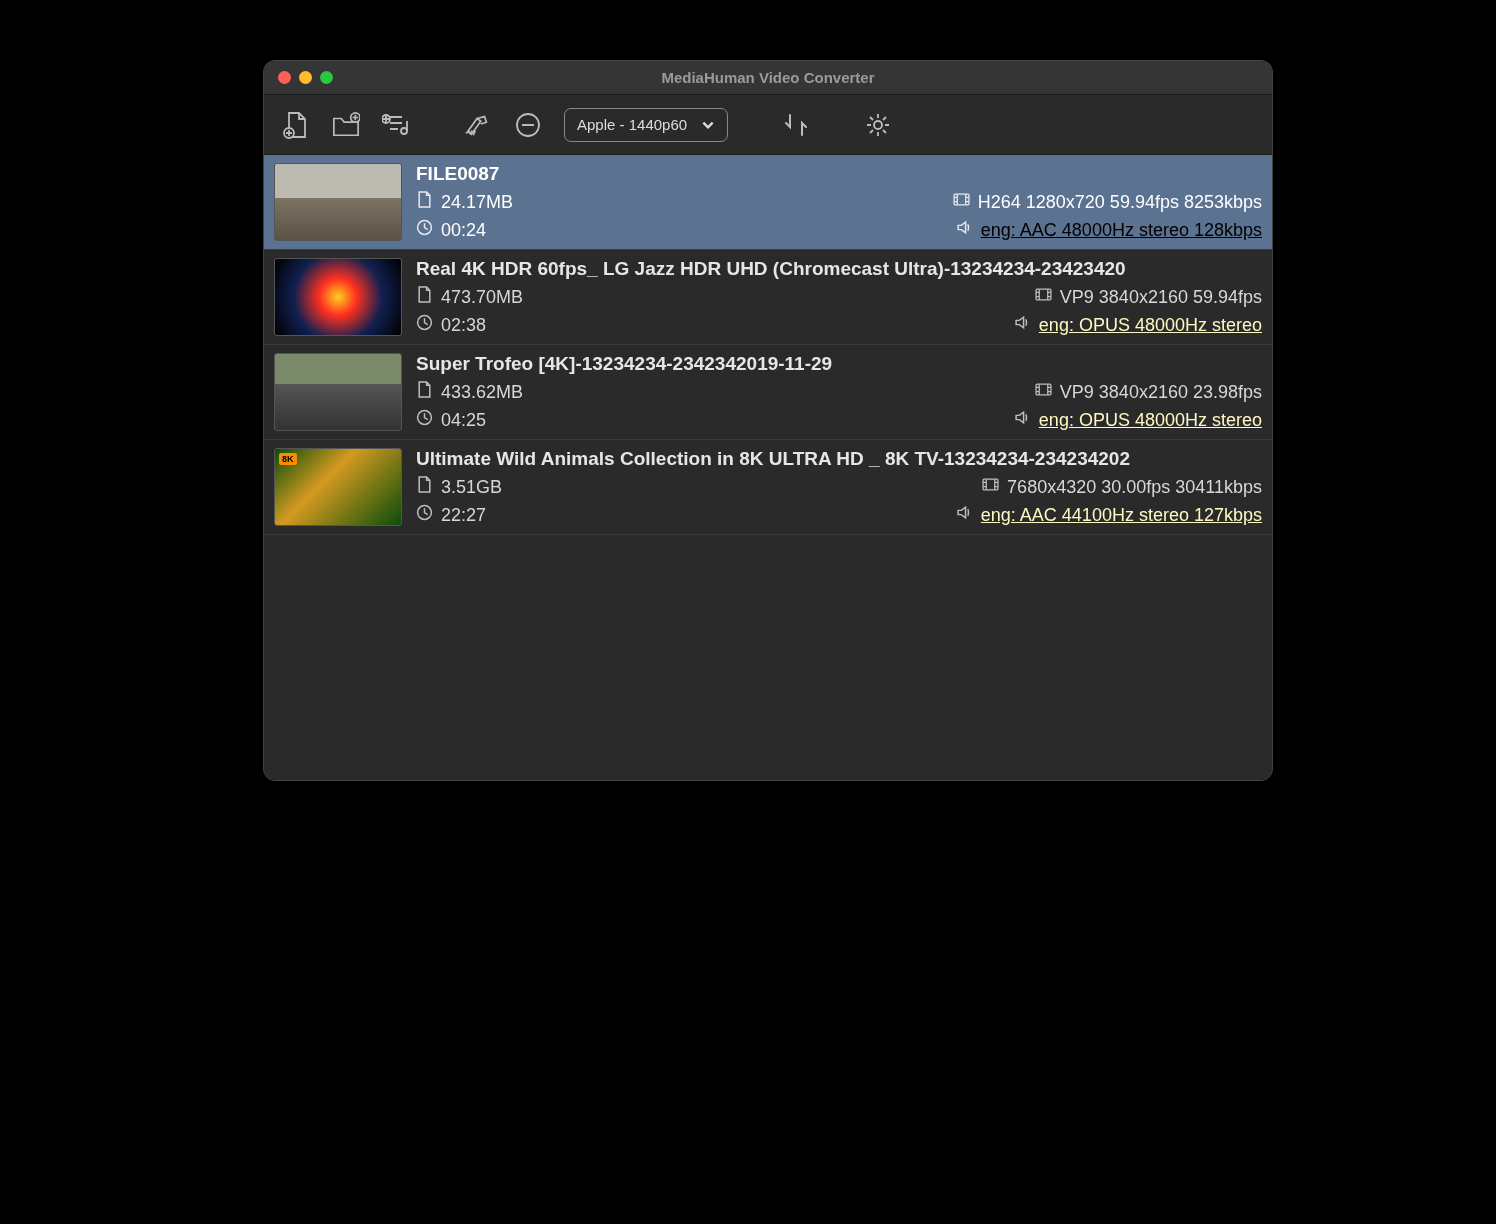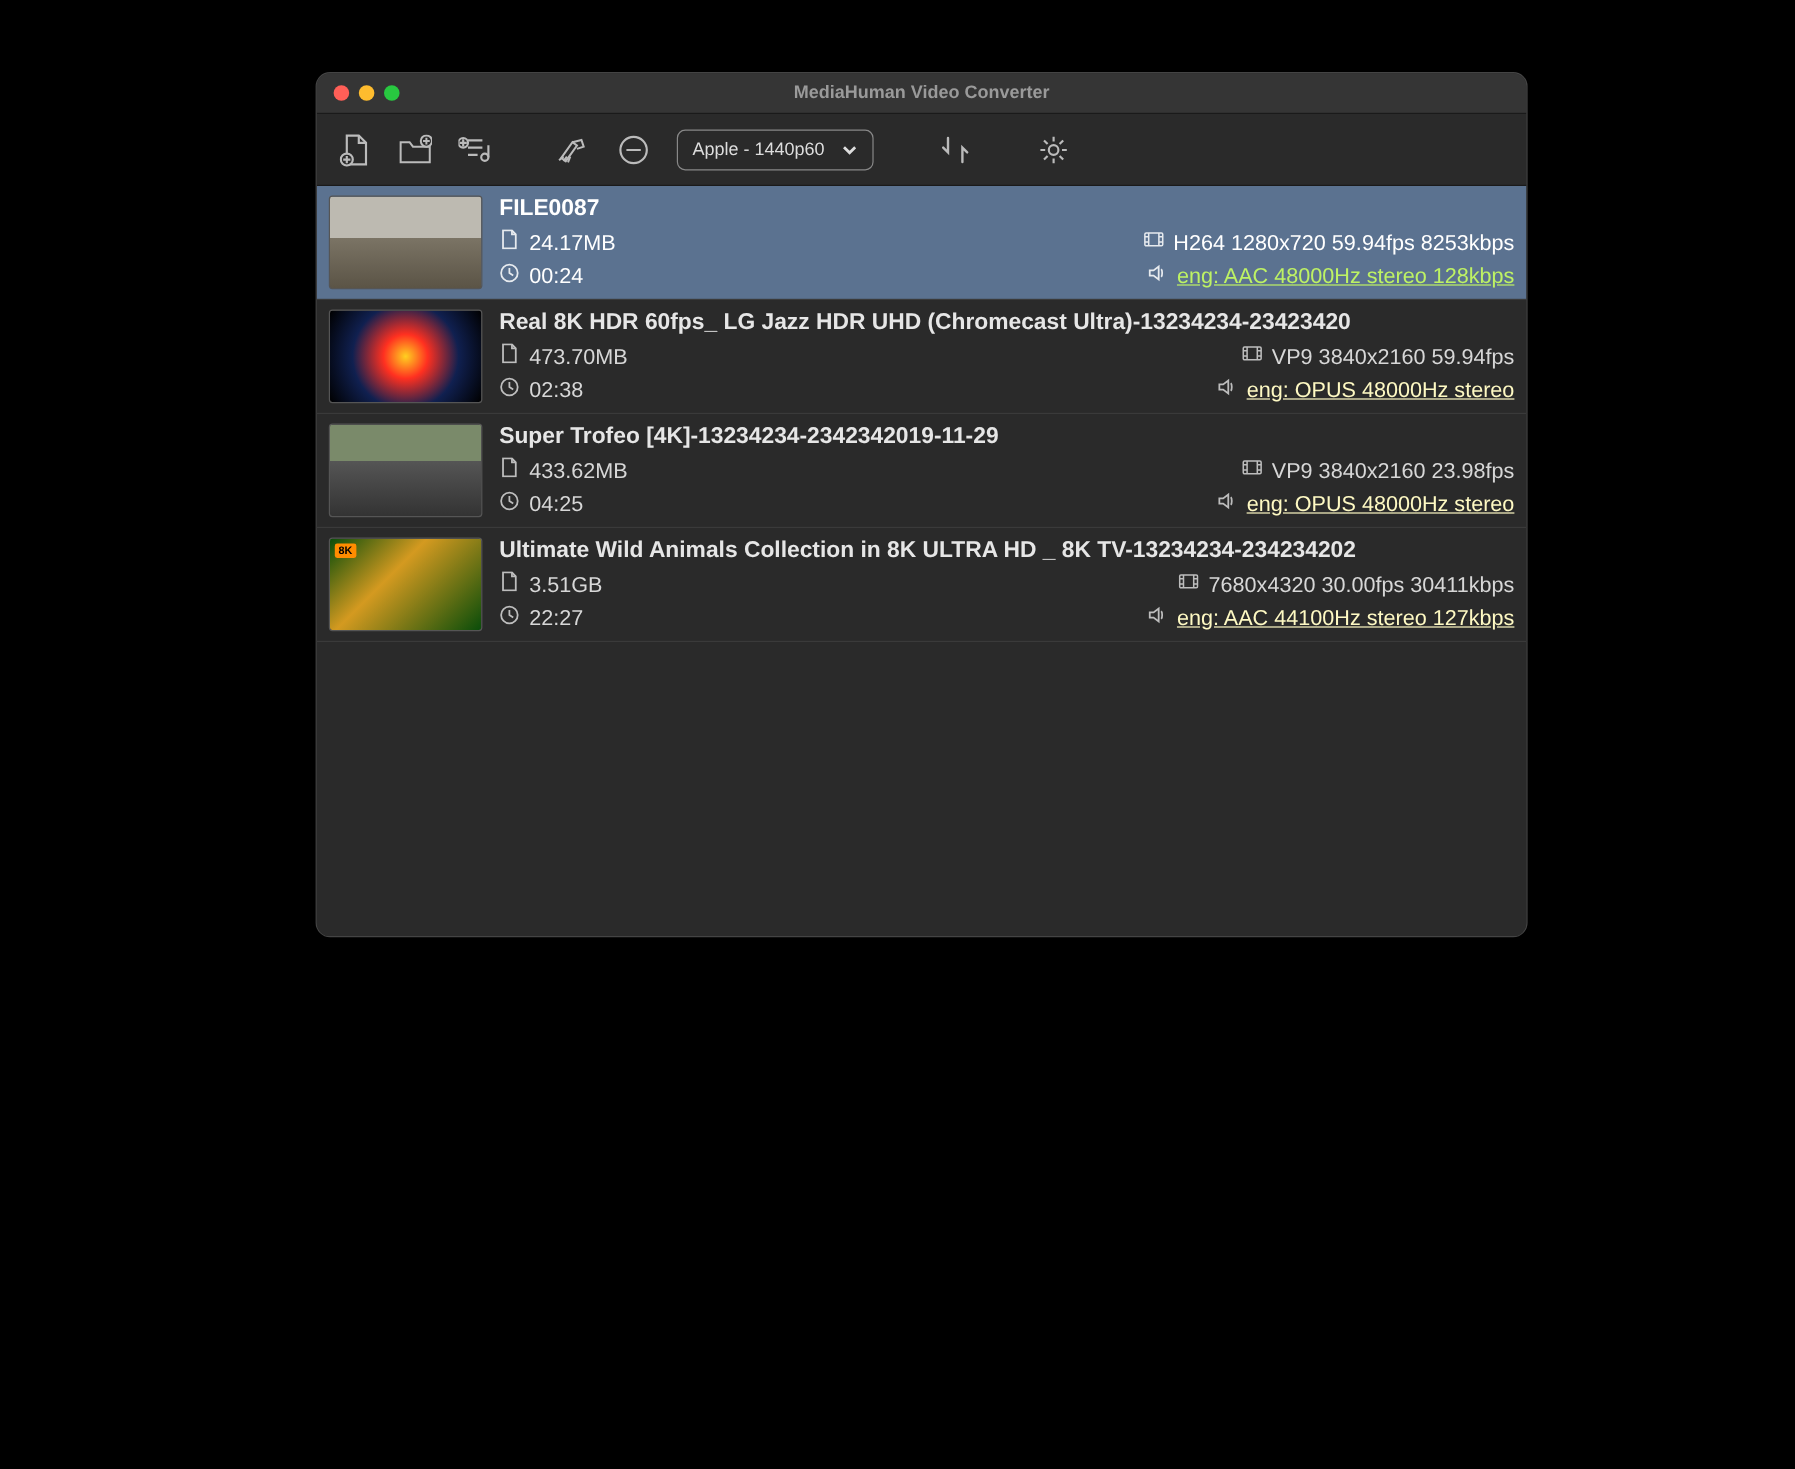--- a/index.html
+++ b/index.html
@@ -80,21 +80,21 @@
     white-space: nowrap; overflow: hidden; text-overflow: ellipsis;
   }
   .meta-line {
     display: flex; align-items: center; justify-content: space-between;
     font-size: 18px;
   }
   .meta-left, .meta-right { display: flex; align-items: center; gap: 8px; white-space: nowrap; }
   .meta-right { margin-left: auto; }
   .mini-icon { width: 17px; height: 17px; flex-shrink: 0; opacity: 0.85; }
   .audio-link { color: #fef9c3; text-decoration: underline; cursor: pointer; }
-  .row.selected .audio-link { color: #bef264; }
+  .row.selected .audio-link { color: #000000; }
   .empty { height: 245px; background: #2a2a2a; }
   .statusbar {
     height: 34px; background: #2e2e2e; border-top: 1px solid #1a1a1a;
     display: flex; align-items: center; padding: 0 12px;
     color: #bdbdbd; font-size: 15px;
   }
   .status-right { margin-left: auto; display: flex; gap: 6px; }
   .social { width: 24px; height: 24px; display: flex; align-items: center; justify-content: center; color: #fff; font-weight: 700; font-size: 15px; border-radius: 2px; cursor: pointer; }
   .fb { background: #3b5998; }
   .tw { background: #1da1f2; }
@@ -214,21 +214,21 @@
                   <path d="M11 5c1 1 1 5 0 6"></path>
                 </svg></span>
           <span class="audio-link">eng: AAC 48000Hz stereo 128kbps</span>
         </div>
       </div>
     </div>
       </div>
       <div class="row">
     <div class="thumb th1"></div>
     <div class="info">
-      <div class="title-text">Real 8K HDR 60fps_ LG Jazz HDR UHD (Chromecast Ultra)-13234234-23423420</div>
+      <div class="title-text">Real 4K HDR 60fps_ LG Jazz HDR UHD (Chromecast Ultra)-13234234-23423420</div>
       <div class="meta-line">
         <div class="meta-left">
           <span><svg class="mini-icon" viewBox="0 0 16 16" fill="none" stroke="currentColor" stroke-width="1.4">
                   <path d="M3 1h7l3 3v11H3z"></path>
                   <path d="M10 1v3h3"></path>
                 </svg></span>
           <span>473.70MB</span>
         </div>
         <div class="meta-right">
           <span><svg class="mini-icon" viewBox="0 0 16 16" fill="none" stroke="currentColor" stroke-width="1.2">

